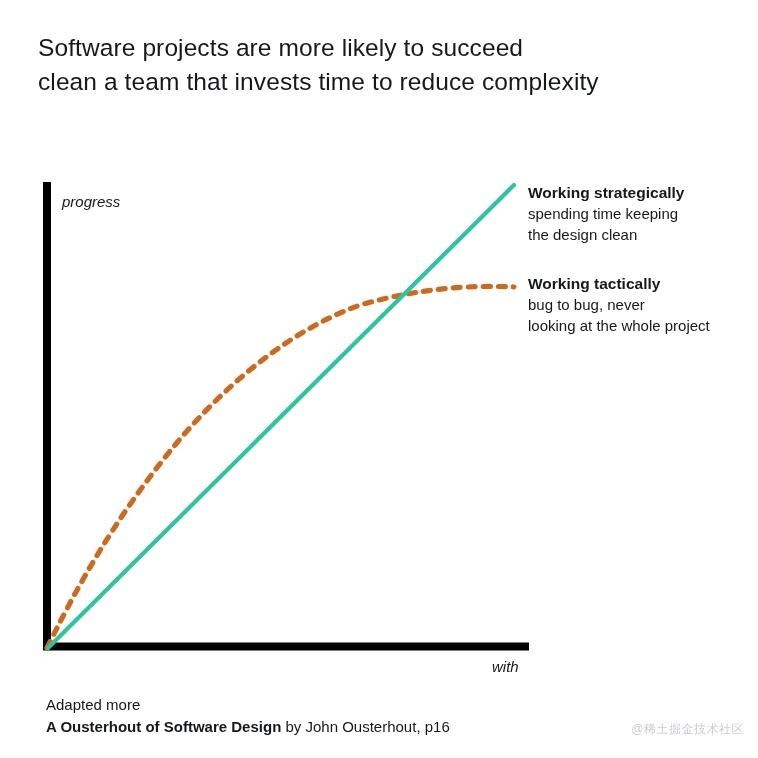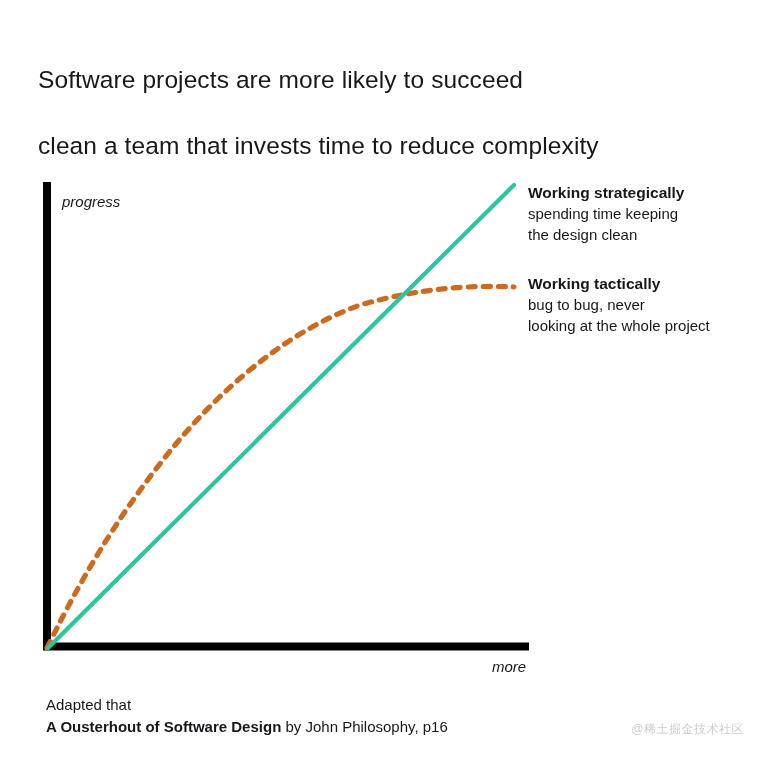--- a/index.html
+++ b/index.html
@@ -30,21 +30,20 @@
     top: 31px;
     width: 690px;
   }
   .title-line {
     font-size: 24.5px;
     line-height: 34px;
     color: #16191c;
     font-weight: 400;
     letter-spacing: 0.1px;
     white-space: nowrap;
-    margin-top: 32px;
   }
 
   
   .plot-svg {
     position: absolute;
     left: 0;
     top: 0;
     width: 758px;
     height: 758px;
     overflow: visible;
@@ -138,34 +137,34 @@
 
     <path d="M 47 648
              C 90 560, 130 500, 175 445
              C 225 385, 290 330, 360 305
              C 420 288, 470 285, 514 287" fill="none" stroke="#cc6b1f" stroke-width="5.2" stroke-linecap="round" stroke-dasharray="7 8"></path>
 
     <line x1="48" y1="648" x2="514" y2="185" stroke="#2ec49e" stroke-width="4.2" stroke-linecap="round"></line>
   </svg>
 
   <div class="axis-label axis-label-y">progress</div>
-  <div class="axis-label axis-label-x">more</div>
+  <div class="axis-label axis-label-x">with</div>
 
   <div class="legend-entry legend-entry-tactical">
     <div class="legend-title">Working tactically</div>
     <div class="legend-desc-line">bug to bug, never</div>
     <div class="legend-desc-line">looking at the whole project</div>
   </div>
 
   <div class="legend-entry legend-entry-strategic">
     <div class="legend-title">Working strategically</div>
     <div class="legend-desc-line">spending time keeping</div>
     <div class="legend-desc-line">the design clean</div>
   </div>
 
   <div class="footer">
-    <div class="footer-line">Adapted that</div>
-    <div class="footer-line"><span class="footer-book">A Ousterhout of Software Design</span><span> by John Philosophy, p16</span></div>
+    <div class="footer-line">Adapted more</div>
+    <div class="footer-line"><span class="footer-book">A Ousterhout of Software Design</span><span> by John Ousterhout, p16</span></div>
   </div>
 
   <div class="watermark">@稀土掘金技术社区</div>
 
 </div>
 
 </body></html>

